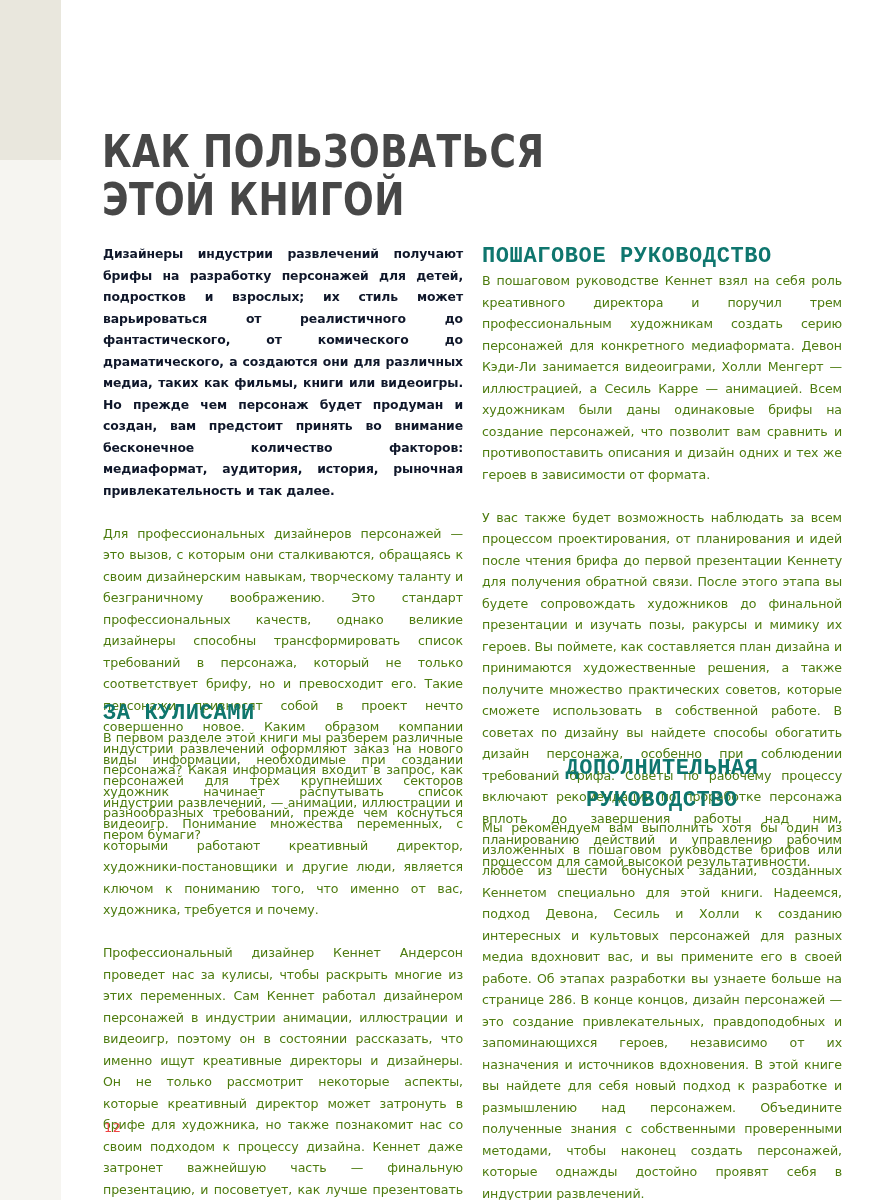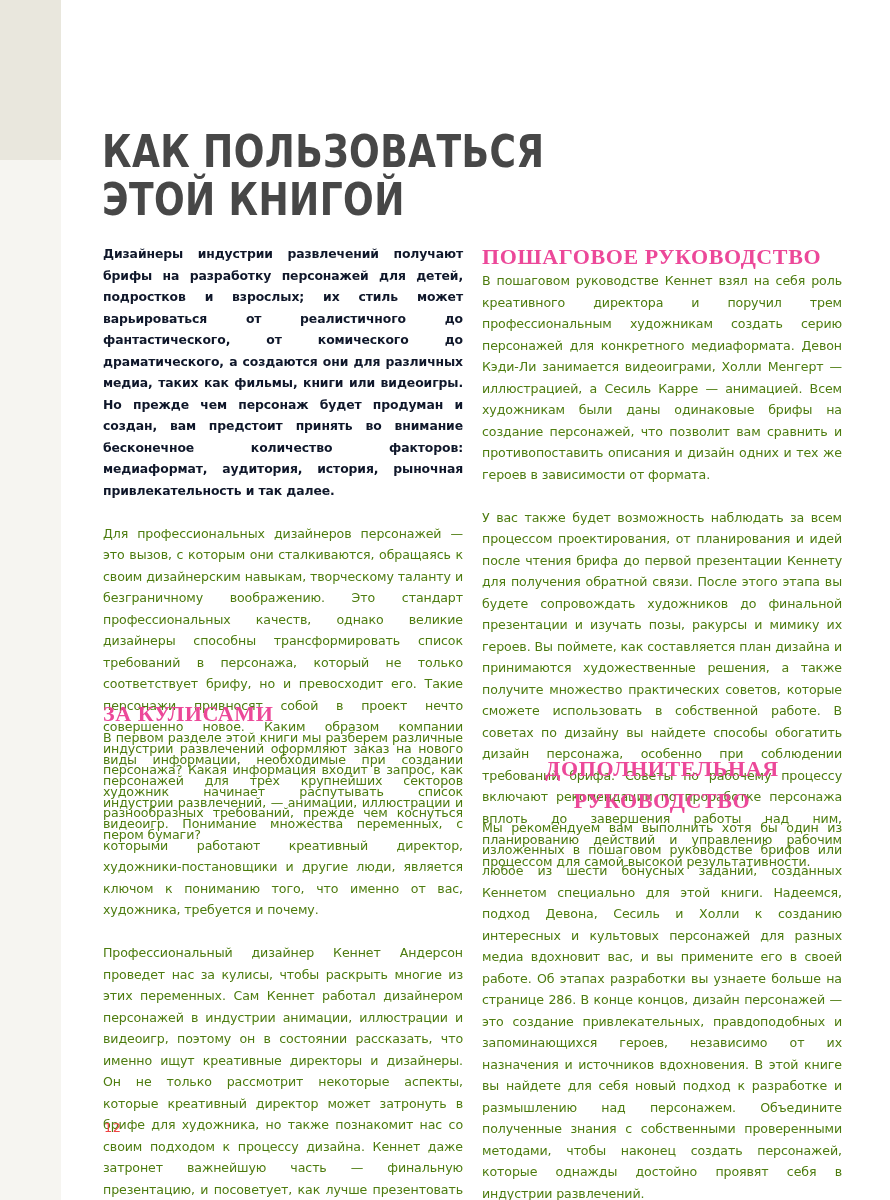--- a/index.html
+++ b/index.html
@@ -21,22 +21,22 @@
   .col-right { left: 482px; top: 243px; }
 
   p {
     font-size: 12.6px; line-height: 21.5px; text-align: justify;
     color: #4d7c0f; letter-spacing: -0.1px; hyphens: manual;
   }
   p.lead { font-weight: bold; color: #0f172a; font-size: 12.4px; }
   p + p { margin-top: 21.5px; }
 
   h2 {
-    font-family: Liberation Serif, serif; font-weight: bold;
-    font-size: 22px; line-height: 27px; color: #ec4899; letter-spacing: 0.6px;
+    font-family: Liberation Mono, monospace; font-weight: bold;
+    font-size: 22px; line-height: 27px; color: #0f766e; letter-spacing: 0.6px;
     margin-bottom: 0px;
   }
 
   .sec-kulisy { position: absolute; left: 103px; top: 700px; width: 360px; }
   .sec-extra { position: absolute; left: 482px; top: 753px; width: 360px; }
   .sec-extra h2 { line-height: 32px; text-align: center; }
 
   .page-number {
     position: absolute; left: 104px; top: 1120px;
     font-size: 13px; color: #ef4444; letter-spacing: 0.5px;

